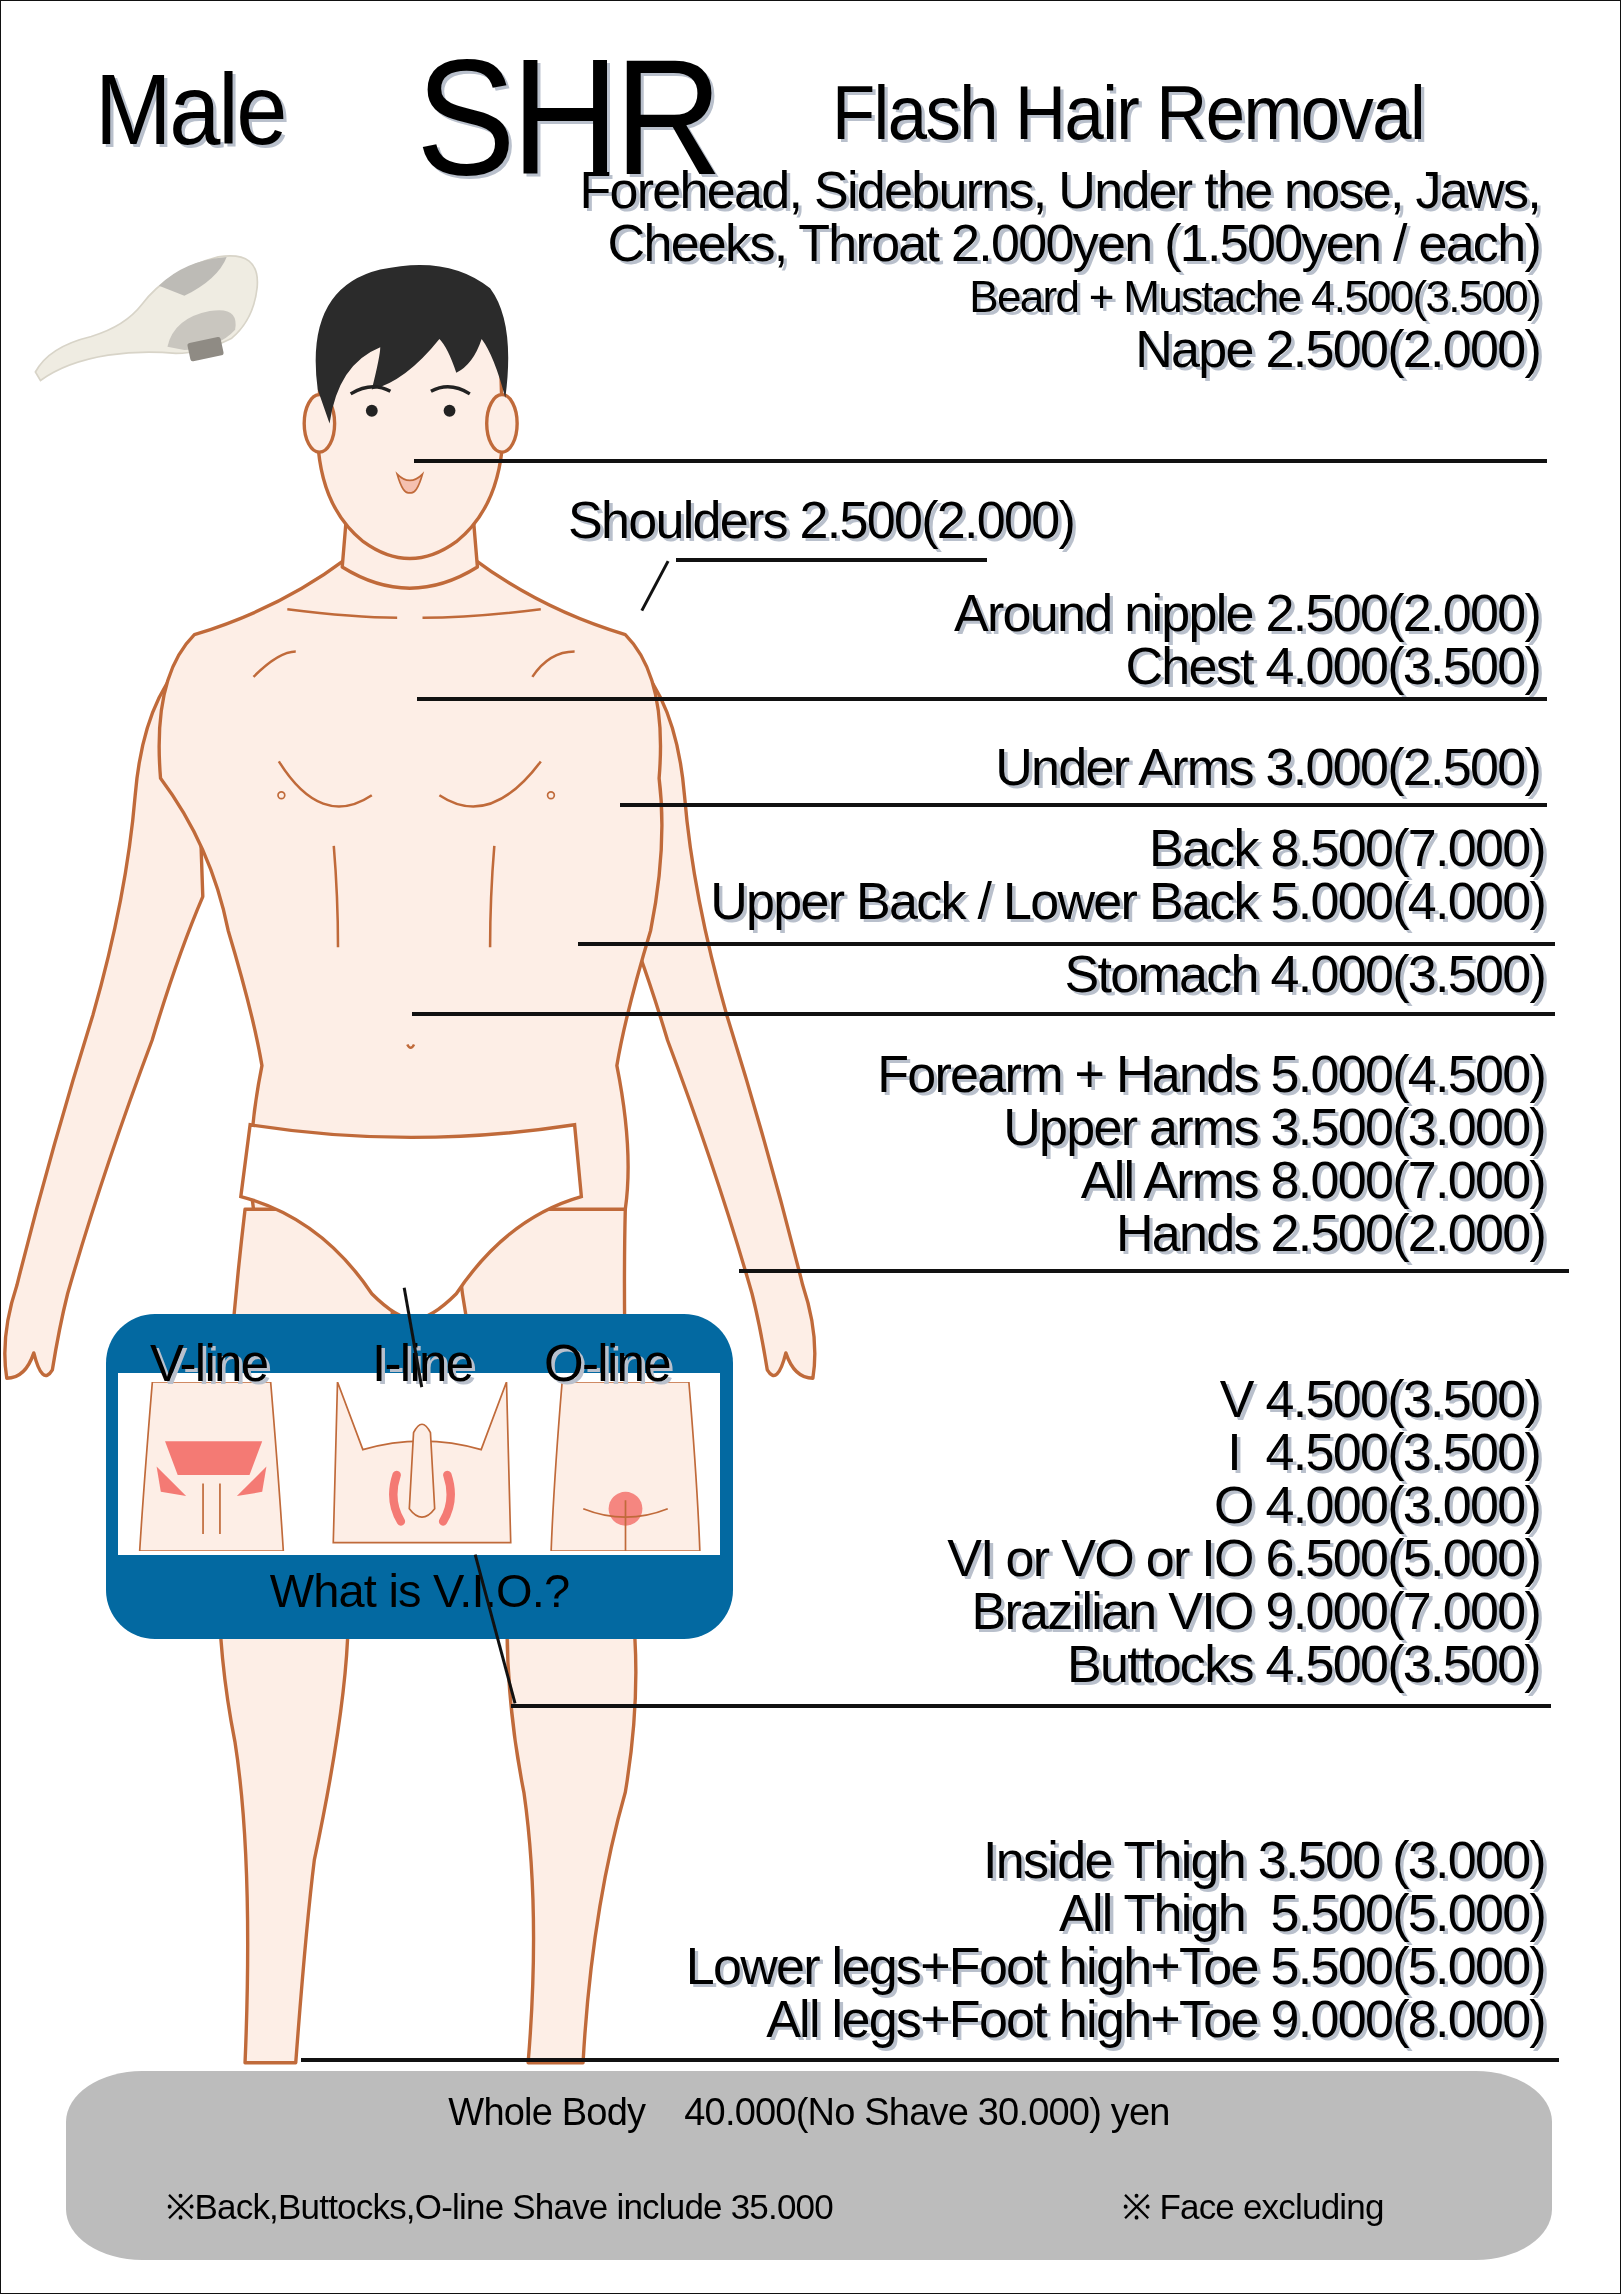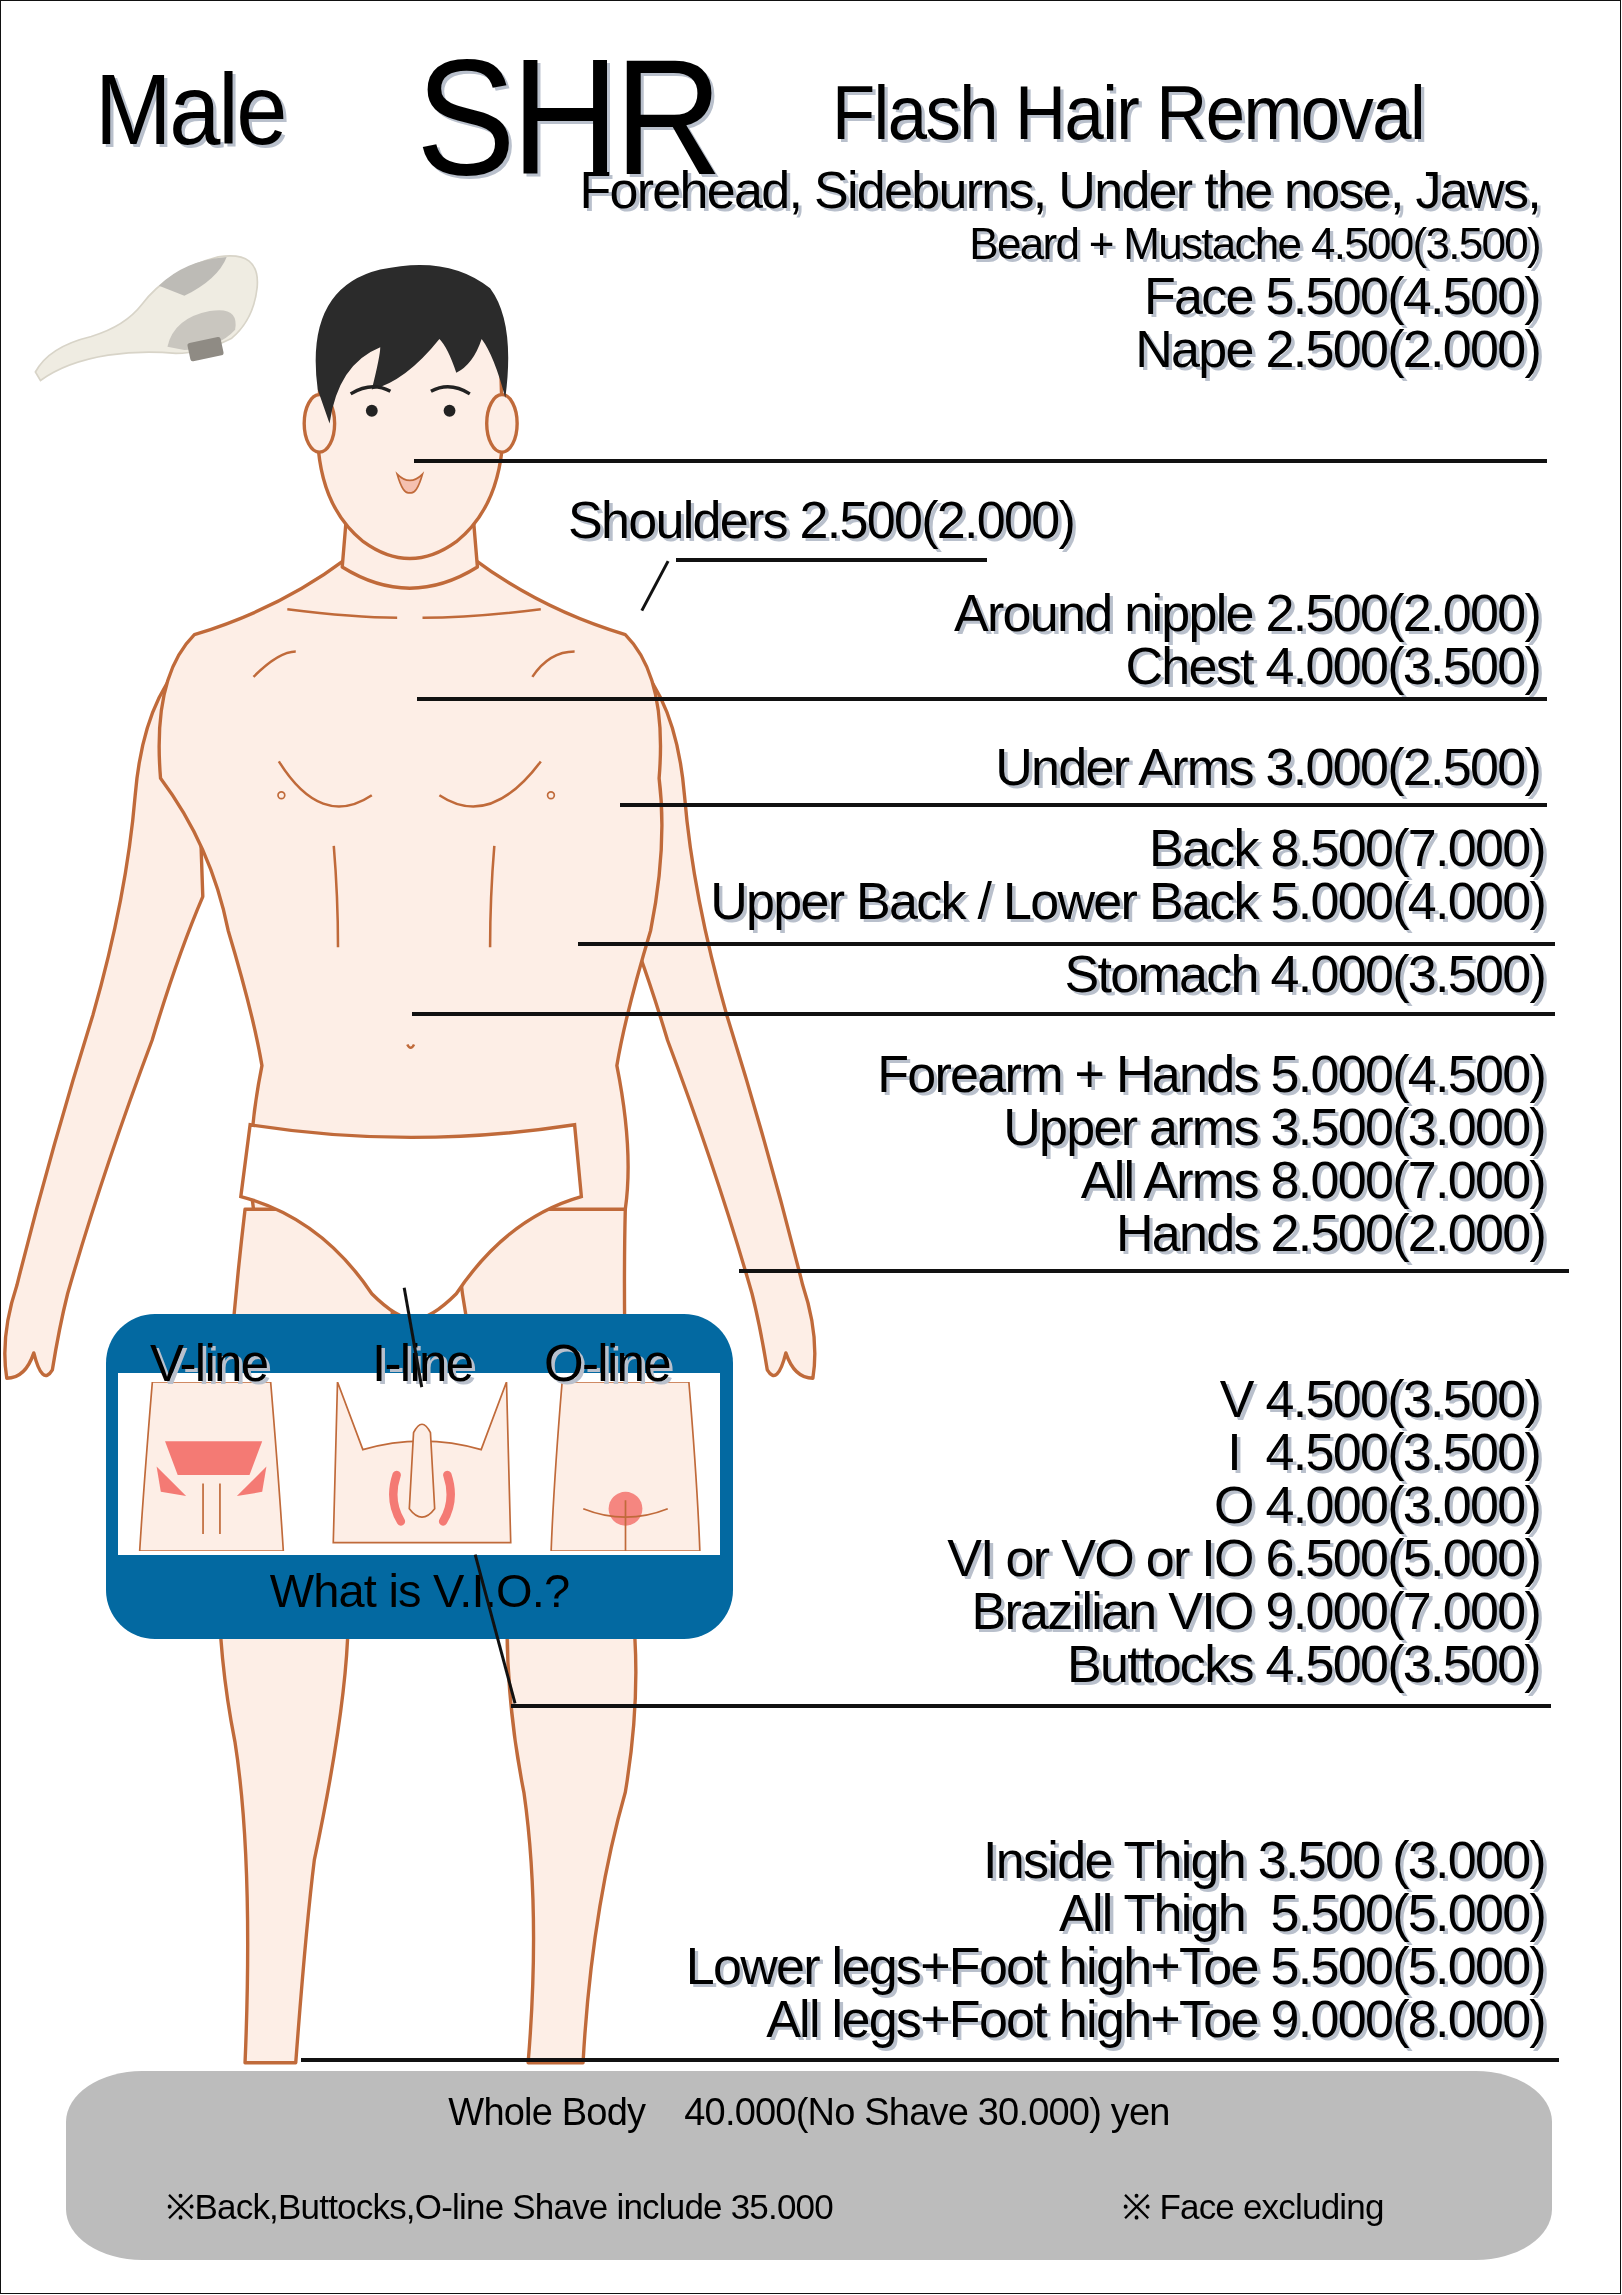--- a/index.html
+++ b/index.html
@@ -80,22 +80,22 @@
     <path d="M300 500 Q330 470 350 470"></path>
     <path d="M680 470 Q650 470 630 500"></path>
   </g>
   <circle cx="333" cy="640" r="4" fill="none" stroke="#c06a3a" stroke-width="2"></circle>
   <circle cx="652" cy="640" r="4" fill="none" stroke="#c06a3a" stroke-width="2"></circle>
   <path d="M482 935 q4 8 8 0" stroke="#c06a3a" stroke-width="3" fill="none"></path>
 </svg>
 
 <div class="pblock" style="right:83px;top:164px;">
   <span class="pline price-line shadow" style="font-size:52px;letter-spacing:-1.7px;line-height:53px;">Forehead, Sideburns, Under the nose, Jaws,</span>
+  <span class="pline price-line shadow" style="font-size:52px;letter-spacing:-1.7px;line-height:53px;">Cheeks, Throat 2.000yen (1.500yen / each)</span>
   <span class="pline price-line shadow" style="font-size:44px;letter-spacing:-1.7px;line-height:53px;">Beard + Mustache 4.500(3.500)</span>
-  <span class="pline price-line shadow" style="font-size:52px;letter-spacing:-1.7px;line-height:53px;">Face 5.500(4.500)</span>
   <span class="pline price-line shadow" style="font-size:52px;letter-spacing:-1.7px;line-height:53px;">Nape 2.500(2.000)</span>
 </div>
 <div class="rule" style="left:414px;top:459px;width:1133px;"></div>
 
 <div class="pblock" style="left:568px;top:494px;text-align:left;">
   <span class="pline shadow" style="font-size:52px;letter-spacing:-1.7px;line-height:53px;">Shoulders 2.500(2.000)</span>
 </div>
 <div class="rule" style="left:676px;top:558px;width:311px;"></div>
 <div class="diag" style="left:642px;top:609px;width:56px;transform:rotate(-62deg);"></div>
 

